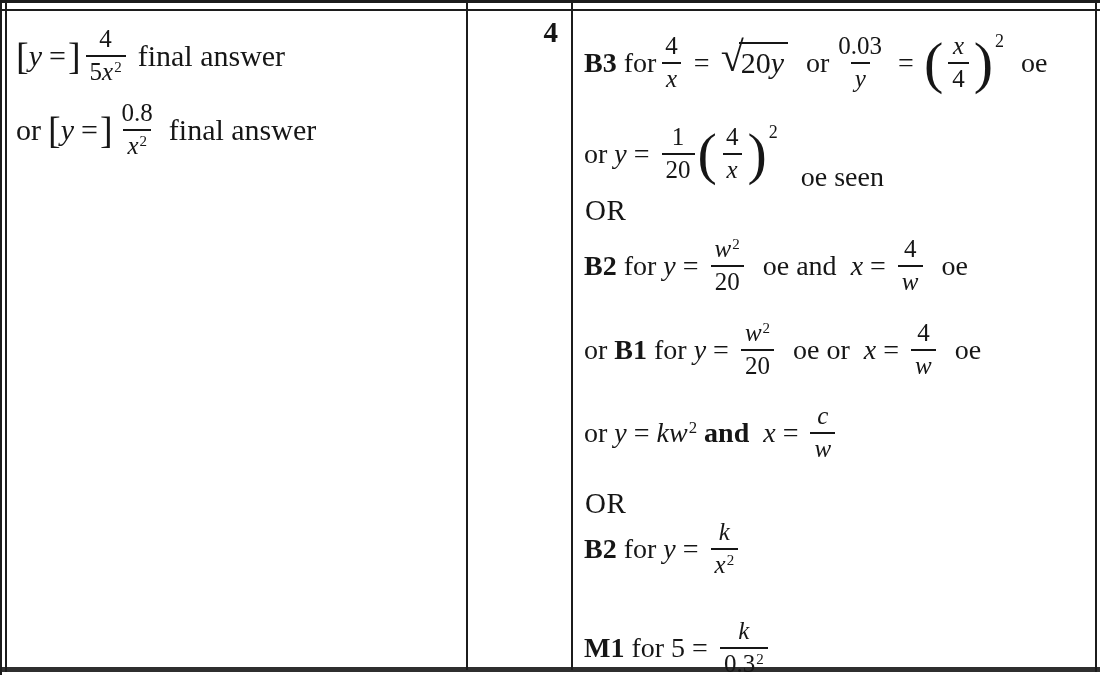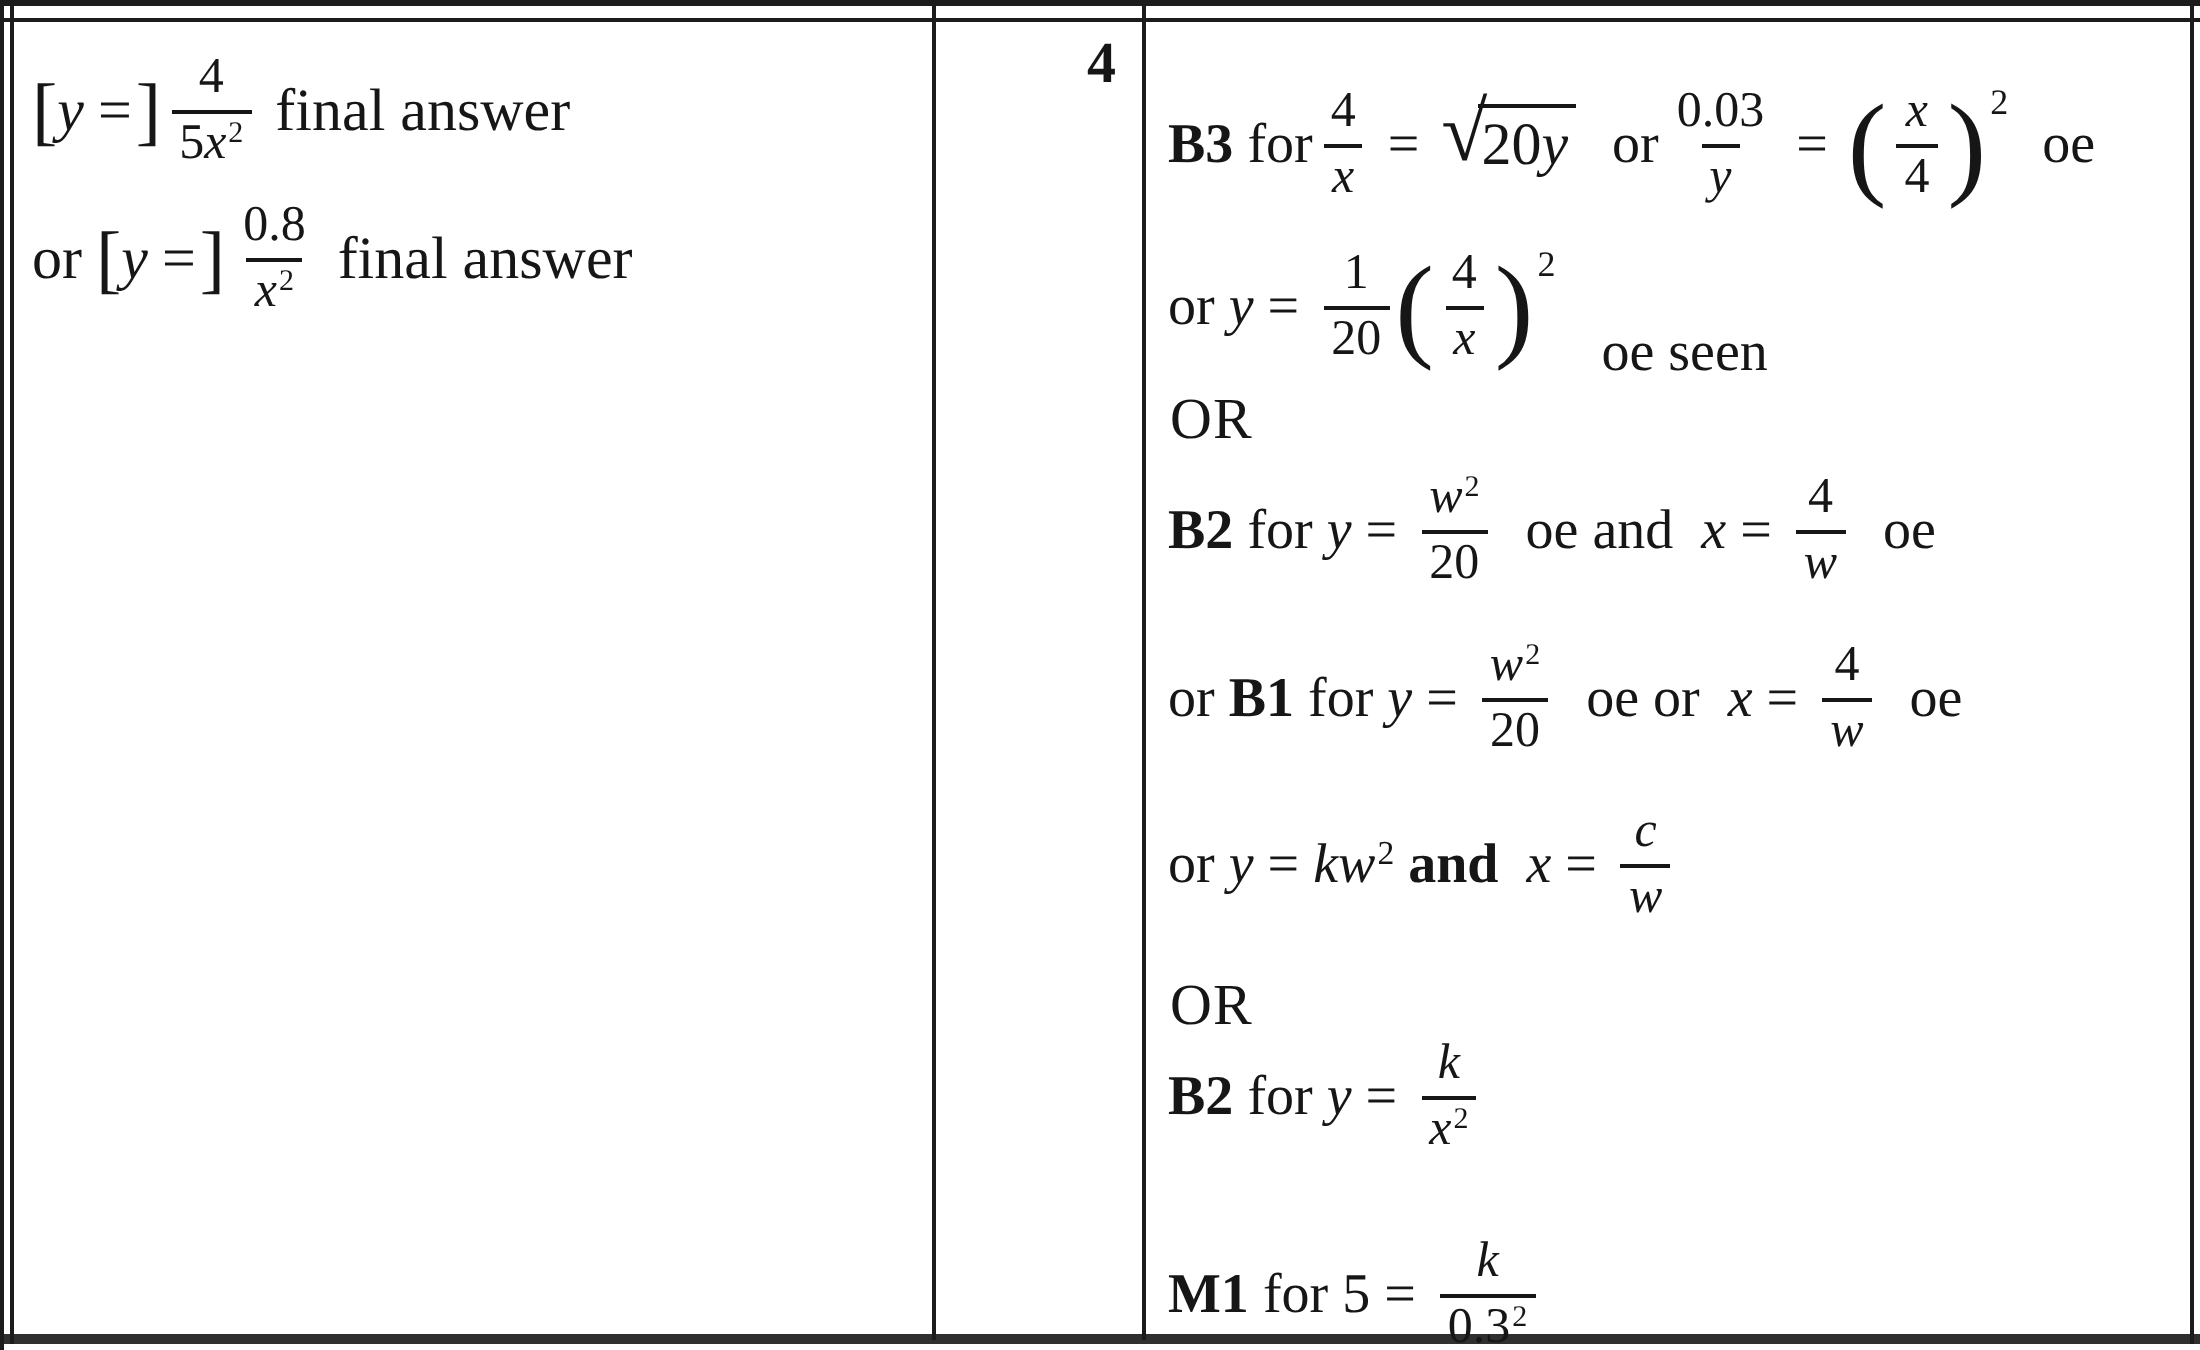--- a/index.html
+++ b/index.html
@@ -72,21 +72,21 @@
     <span class="bracket" style="margin-left:-5px;">]</span>
     <span class="frac">
       <span class="num">0.8</span>
       <span class="den"><span class="var">x</span><span class="exp">2</span></span>
     </span>
     <span class="g10">final answer</span>
   </div>
 
   <div class="mark-cell">4</div>
 
-  <div class="row" style="left:584px;top:34px;height:78px;align-items:center;">
+  <div class="row" style="left:584px;top:24px;height:78px;align-items:center;">
     <span class="bold">B3</span>
     <span class="g10">for</span>
     <span class="frac g6">
       <span class="num">4</span>
       <span class="den var">x</span>
     </span>
     <span class="op">=</span>
     <span class="sqrt">
       <span class="sqrt-sign">√</span>
       <span class="sqrt-body"><span>20</span><span class="var">y</span></span>

